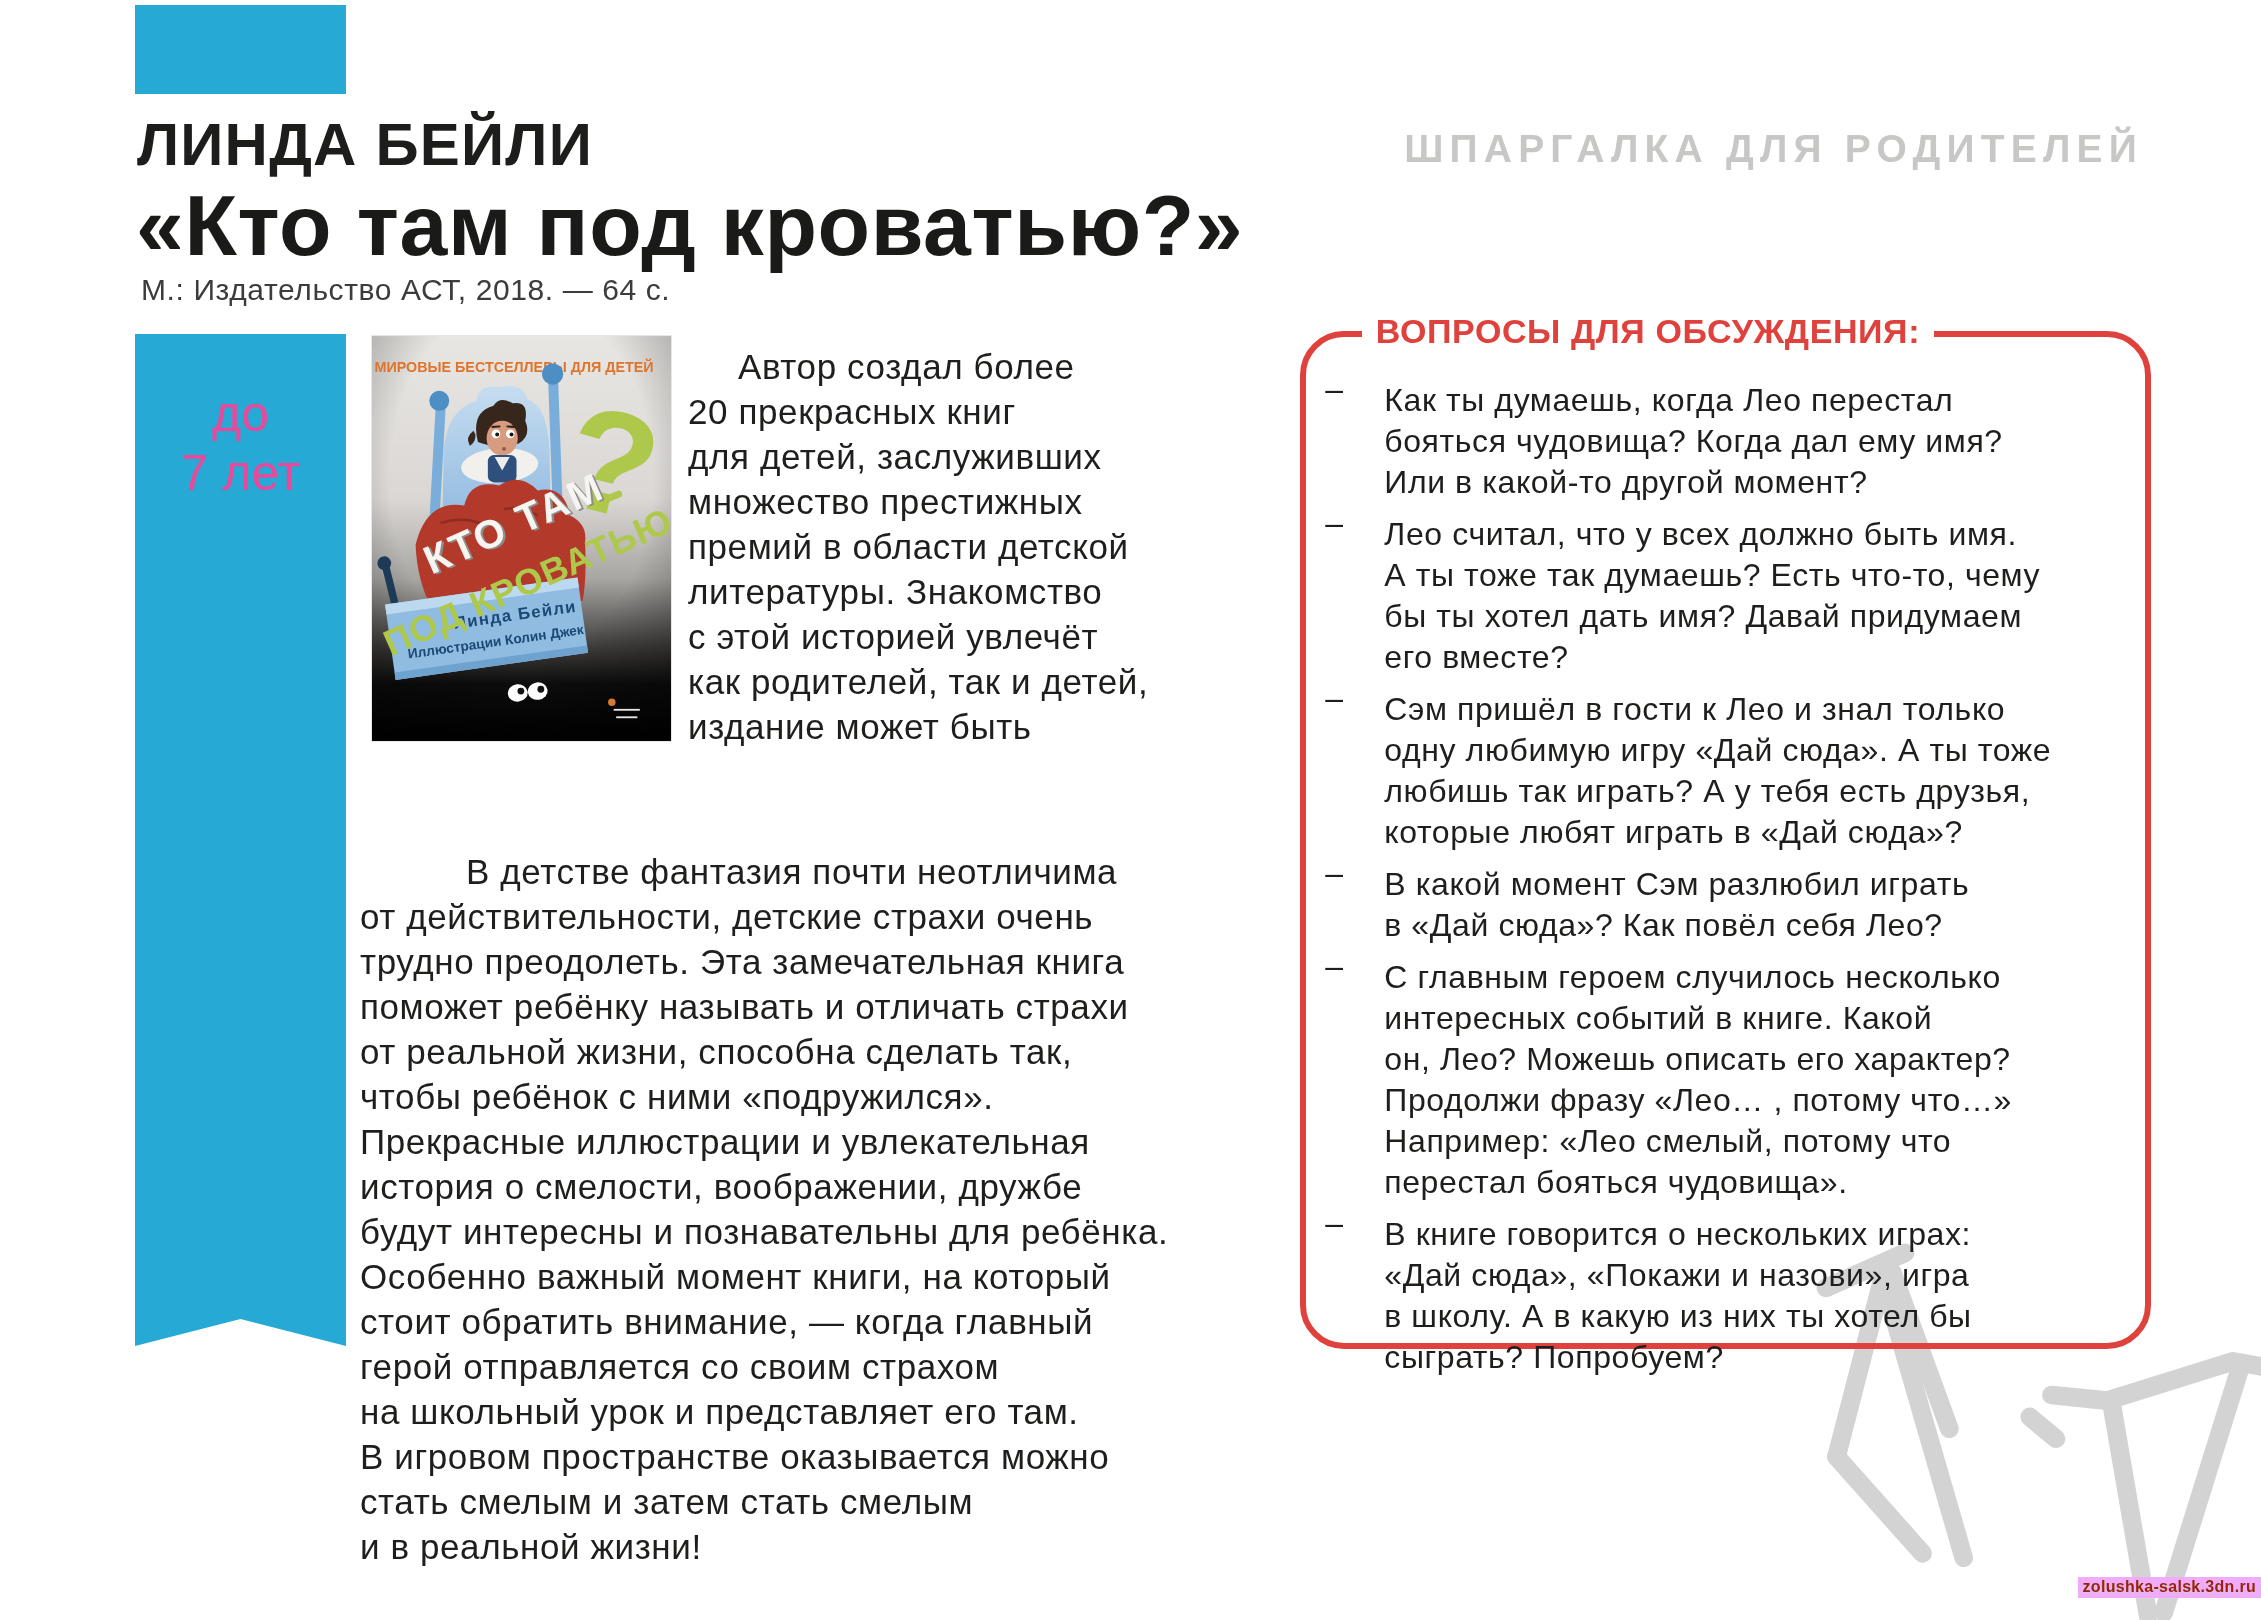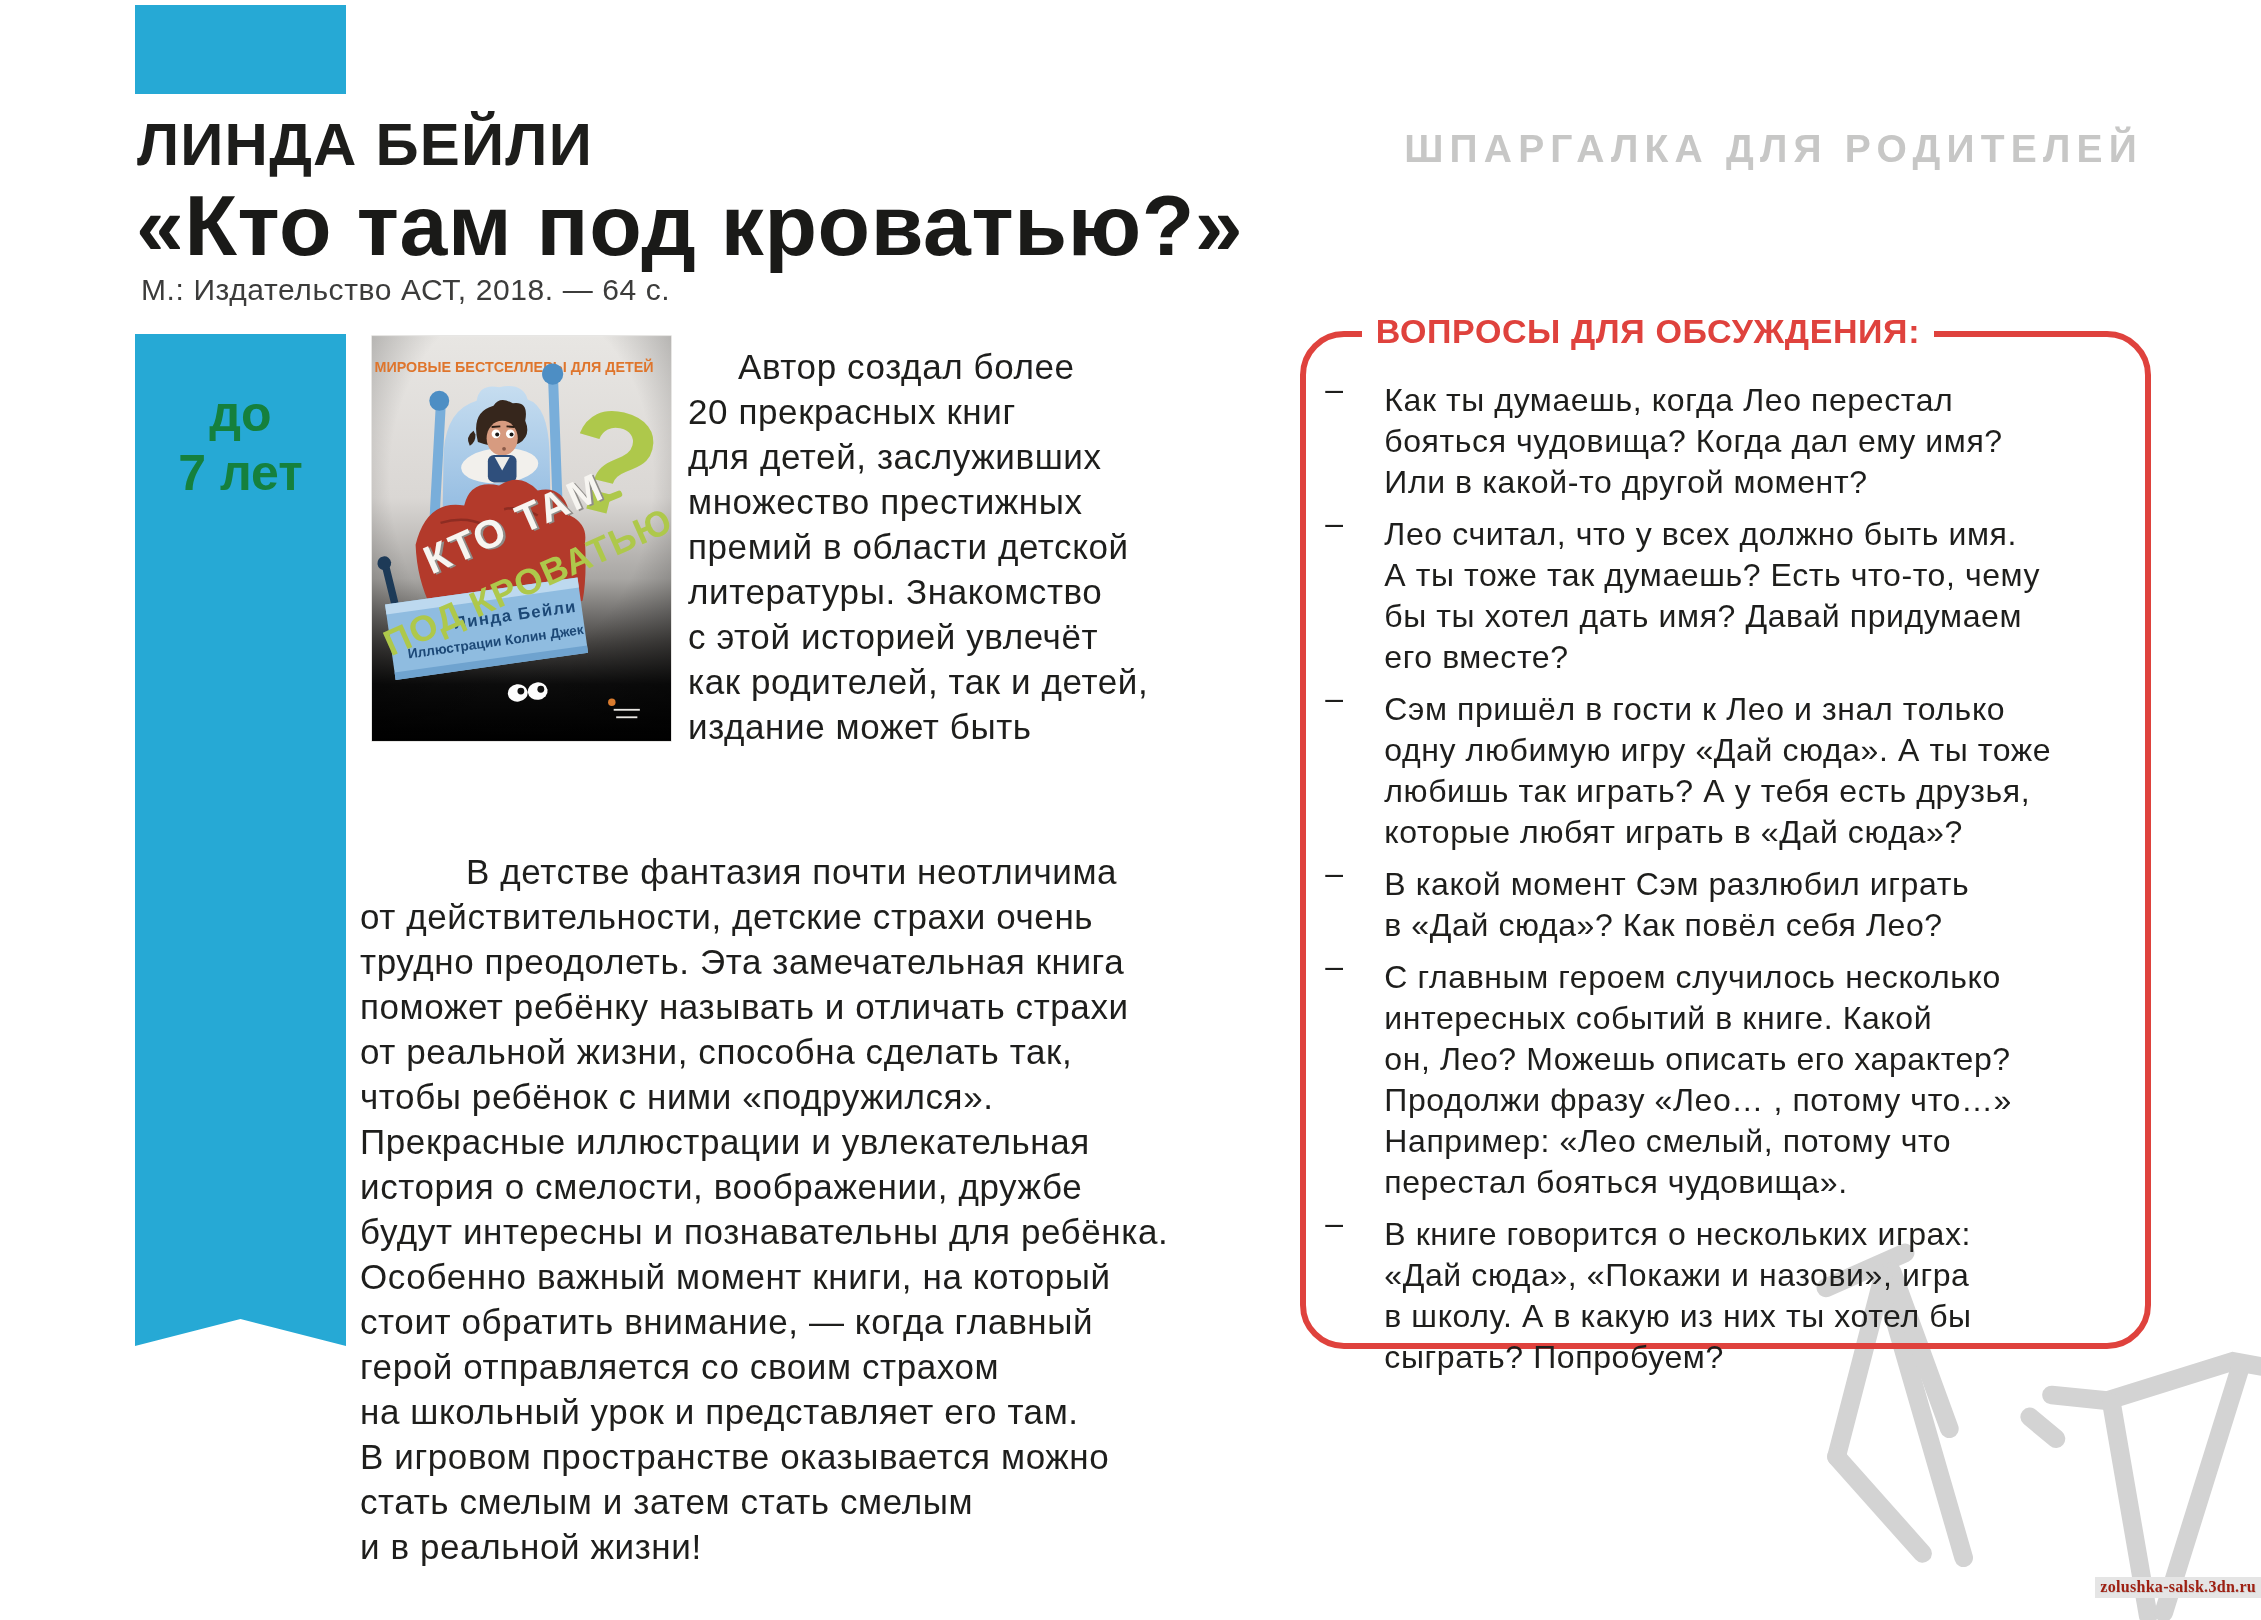--- a/index.html
+++ b/index.html
@@ -9,39 +9,39 @@
   
   #brand-square{left:135px;top:5px;width:211px;height:89px;background:#26a9d5;}
   #author-name{left:137px;top:110px;font-size:60px;font-weight:bold;letter-spacing:1.2px;color:#1d1d1b;}
   #book-title{left:136px;top:176px;font-size:86px;font-weight:bold;letter-spacing:0.6px;color:#1a1a18;}
   #imprint{left:141px;top:273px;font-size:30px;letter-spacing:0.6px;color:#3c3c3b;}
   #corner-tag{top:127px;right:118px;font-size:39px;letter-spacing:6.2px;color:#c7c7c6;font-weight:700;}
   
   #age-ribbon{left:135px;top:334px;width:211px;height:1012px;background:#26a9d5;
       clip-path:polygon(0 0,100% 0,100% 100%,50% calc(100% - 27px),0 100%);}
   #age-text{left:135px;top:385px;width:211px;text-align:center;font-size:50px;line-height:59px;
-      font-weight:bold;color:#15803d;white-space:pre-line;}
+      font-weight:normal;color:#ec4899;white-space:pre-line;}
   
   .bodytext{font-size:35px;line-height:45px;letter-spacing:0.6px;color:#1e1e1c;white-space:pre-line;}
   #annot-intro{left:688px;top:344px;width:624px;text-indent:50px;}
   #annot-cont{left:360px;top:760px;width:935px;text-indent:22.5px;}
   #annot-para2{left:360px;top:849px;width:935px;text-indent:106px;}
   
   #qbox{left:1300px;top:331px;width:851px;height:1018px;border:6.2px solid #df423d;
         border-radius:44px;box-sizing:border-box;background:transparent;z-index:2;}
   #qbox-heading{position:absolute;top:-25px;left:56px;background:#ffffff;padding:0 13.7px;
         font-size:34px;font-weight:bold;letter-spacing:0.6px;color:#df423d;white-space:nowrap;}
   #qlist{position:absolute;left:10.6px;top:32px;right:21px;}
   .q-item{display:flex;align-items:flex-start;}
   .q-dash{flex:0 0 59px;padding-left:8.7px;font-size:32px;line-height:41px;color:#1e1e1c;}
   .q-text{flex:1;font-size:32px;line-height:41px;letter-spacing:0.6px;color:#1e1e1c;white-space:pre-line;margin-top:11px;}
   
   #chair{left:1796px;top:1204px;z-index:1;}
-  #watermark{right:0;bottom:22.5px;background:#e5e5e5;padding:1.2px 5px;font-size:16px;font-weight:bold;
-      color:#9e2012;letter-spacing:0.3px;z-index:4;text-shadow:0.6px 0.6px 0 #cfcfcf;font-family:Liberation Serif, serif;}
+  #watermark{right:0;bottom:22.5px;background:#f0abfc;padding:1.2px 5px;font-size:16px;font-weight:bold;
+      color:#9e2012;letter-spacing:0.3px;z-index:4;text-shadow:0.6px 0.6px 0 #cfcfcf;}
   
   #cover{left:372px;top:336px;width:299px;height:405px;z-index:1;box-shadow:0 0 0 0.6px #d8d6d3;}
 </style>
 </head>
 <body>
 
 <div id="page">
 
   <div class="abs" id="brand-square"></div>
   <div class="abs" id="author-name">ЛИНДА БЕЙЛИ</div>

